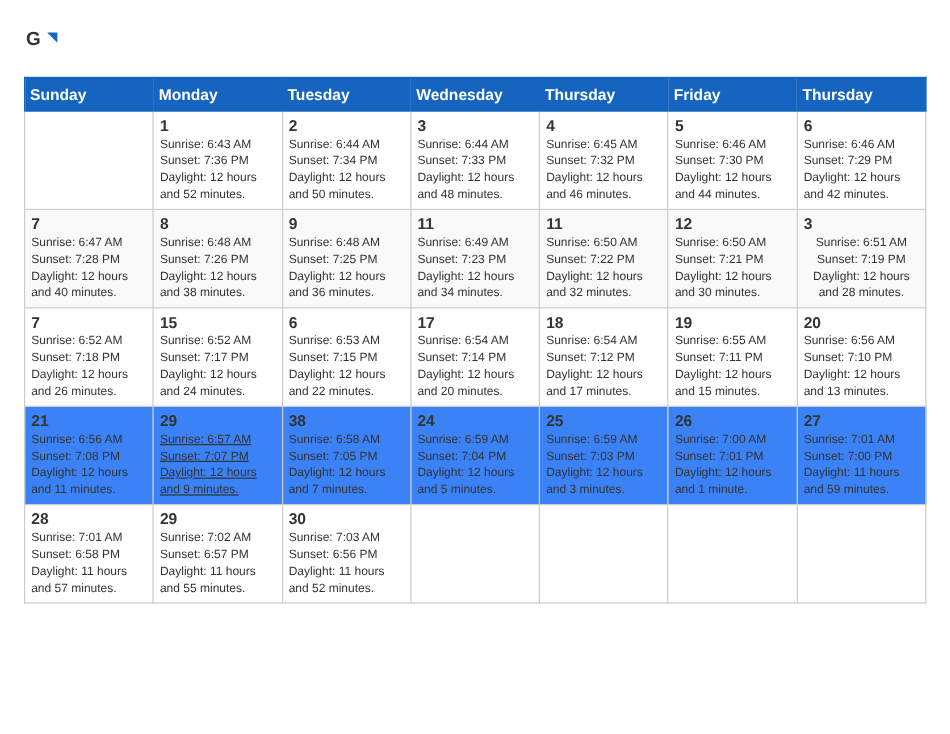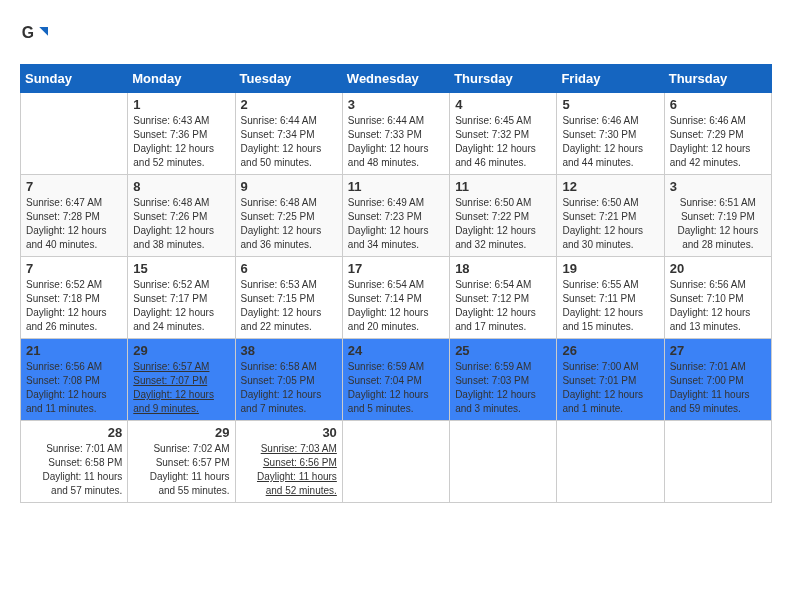--- a/index.html
+++ b/index.html
@@ -307,38 +307,38 @@
 and 1 minute.</div>
         </td>
         <td>
           <span class="day-num">27</span>
           <div class="day-info" style="white-space: pre-line;">Sunrise: 7:01 AM
 Sunset: 7:00 PM
 Daylight: 11 hours
 and 59 minutes.</div>
         </td>
       </tr>
-      <tr style="background: rgb(255, 255, 255); text-align: right;">
+      <tr style="background: rgb(255, 255, 255);">
         <td>
           <span class="day-num">28</span>
           <div class="day-info" style="white-space: pre-line;">Sunrise: 7:01 AM
 Sunset: 6:58 PM
 Daylight: 11 hours
 and 57 minutes.</div>
         </td>
         <td>
           <span class="day-num">29</span>
           <div class="day-info" style="white-space: pre-line;">Sunrise: 7:02 AM
 Sunset: 6:57 PM
 Daylight: 11 hours
 and 55 minutes.</div>
         </td>
         <td>
           <span class="day-num">30</span>
-          <div class="day-info" style="white-space: pre-line; text-decoration: underline;">Sunrise: 7:03 AM
+          <div class="day-info" style="white-space: pre-line;">Sunrise: 7:03 AM
 Sunset: 6:56 PM
 Daylight: 11 hours
 and 52 minutes.</div>
         </td>
         <td></td>
         <td></td>
         <td></td>
         <td></td>
       </tr>
     </tbody>

